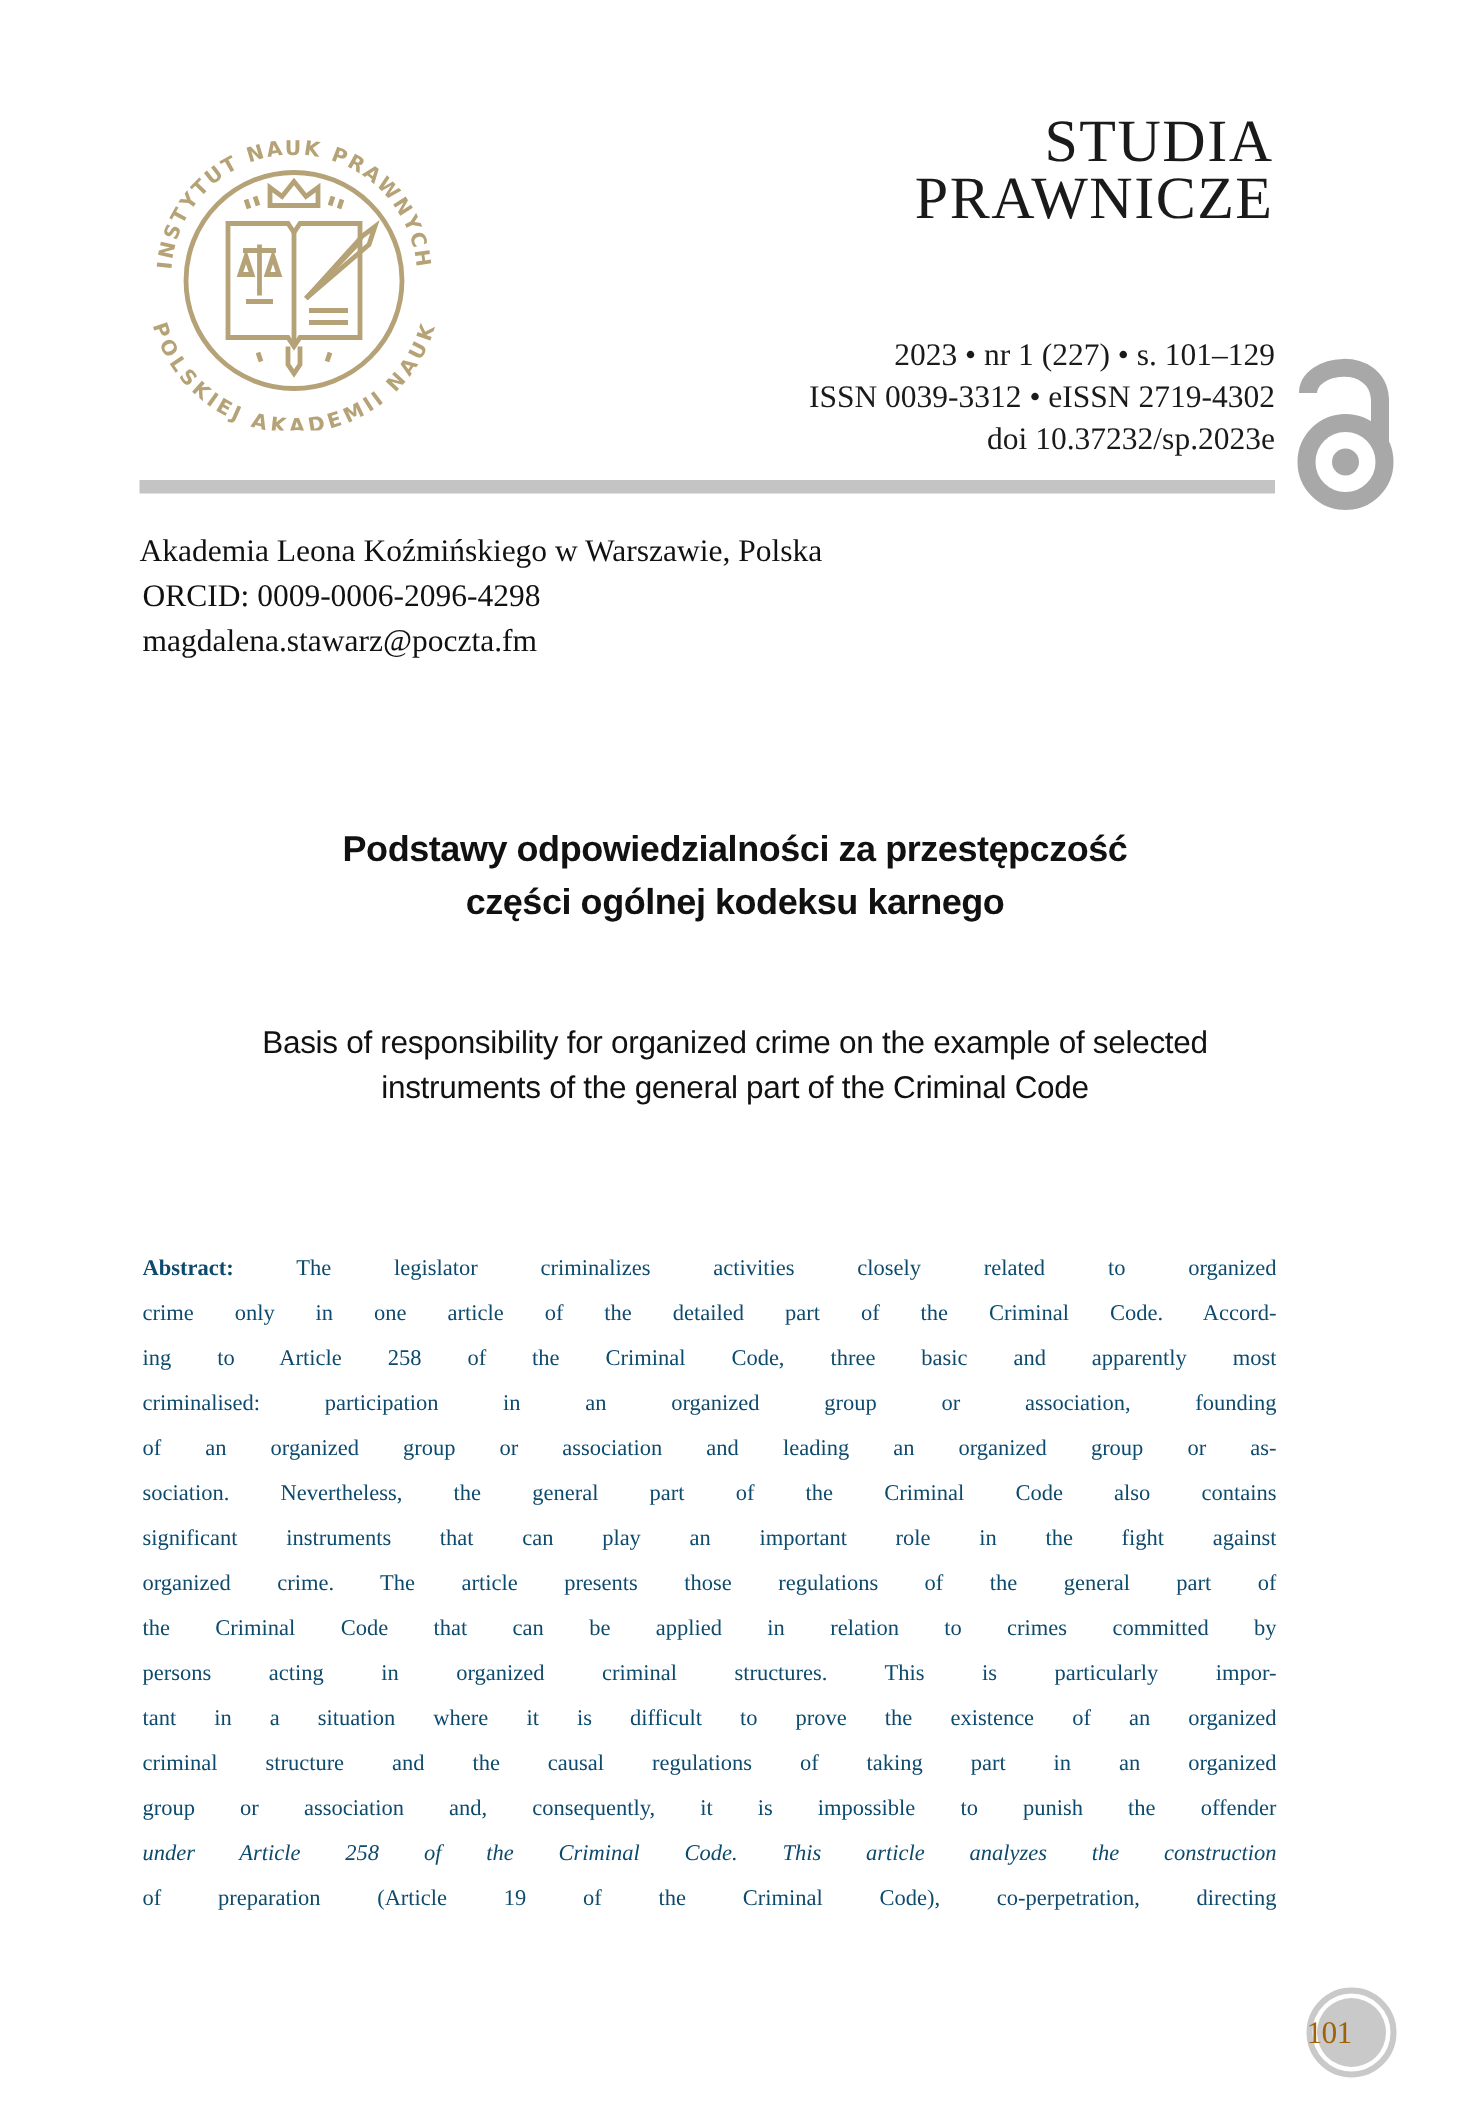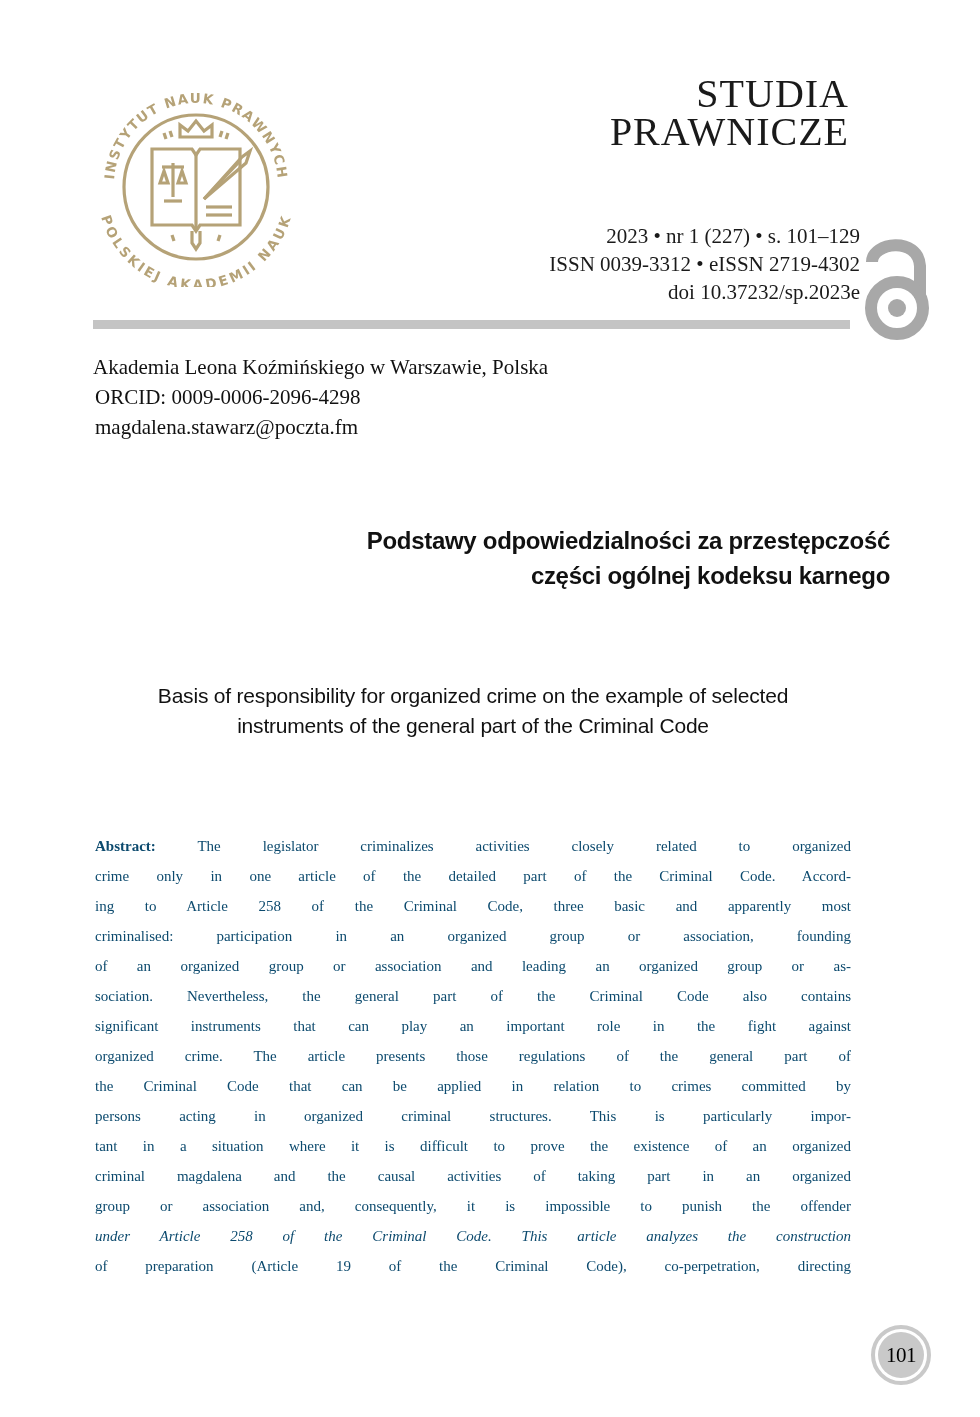--- a/index.html
+++ b/index.html
@@ -1,39 +1,39 @@
 <!DOCTYPE html>
 <html><head>
   <meta charset="utf-8">
   <style>
     html, body { margin: 0; padding: 0; background: #ffffff; }
     body { width: 980px; height: 1417px; position: relative; overflow: hidden; font-family: "Liberation Serif", "DejaVu Serif", serif; color: #111; }
 
     .logo { position: absolute; left: 92px; top: 75px; width: 208px; height: 212px; }
     .journal-title { position: absolute; right: 131px; top: 75px; text-align: right; font-family: "Liberation Serif", serif; font-size: 40px; line-height: 38px; letter-spacing: 1px; color: #1a1a1a; }
     .journal-title div { margin: 0; }
-    .meta { position: absolute; right: 120px; top: 222px; text-align: right; font-family: "Liberation Serif", serif; font-size: 21px; line-height: 28px; color: #1a1a1a; }
+    .meta { position: absolute; right: 130px; top: 222px; text-align: right; font-family: "Liberation Serif", serif; font-size: 21px; line-height: 28px; color: #1a1a1a; }
     .oa-icon { position: absolute; left: 862px; top: 236px; width: 70px; height: 106px; }
     .divider { position: absolute; left: 93px; top: 320px; width: 757px; height: 9px; background: #c4c4c4; }
 
     .author { position: absolute; left: 95px; top: 352px; font-family: "Liberation Serif", serif; font-size: 21px; line-height: 30px; color: #111; }
     .author .name { font-weight: bold; }
     .author .affil { margin-left: -2px; }
 
-    .title-pl { position: absolute; left: 90px; width: 800px; top: 523px; text-align: right; font-family: "Liberation Sans", sans-serif; font-weight: bold; font-size: 24px; line-height: 35px; color: #111; letter-spacing: -0.3px; }
-    .title-en { position: absolute; left: 73px; width: 800px; top: 681px; text-align: center; font-family: "Liberation Sans", sans-serif; font-size: 21px; line-height: 30px; color: #111; letter-spacing: -0.2px; }
+    .title-pl { position: absolute; left: 90px; width: 800px; top: 549px; text-align: center; font-family: "Liberation Sans", sans-serif; font-weight: bold; font-size: 24px; line-height: 35px; color: #111; letter-spacing: -0.3px; }
+    .title-en { position: absolute; left: 90px; width: 800px; top: 681px; text-align: center; font-family: "Liberation Sans", sans-serif; font-size: 21px; line-height: 30px; color: #111; letter-spacing: -0.2px; }
 
     .abstract { position: absolute; left: 95px; width: 756px; top: 831px; font-family: "Liberation Serif", serif; font-size: 15px; line-height: 30px; color: #0c4a6e; text-align: justify; }
     .abstract .line { display: block; text-align: justify; text-align-last: justify; white-space: nowrap; overflow: hidden; }
     .abstract .label { font-weight: bold; }
 
     .page-num { position: absolute; left: 871px; top: 1325px; width: 60px; height: 60px; }
     .page-num .ring { position: absolute; inset: 0; border-radius: 50%; border: 4px solid #c9c9c9; box-sizing: border-box; }
     .page-num .inner { position: absolute; left: 7px; top: 7px; width: 46px; height: 46px; border-radius: 50%; background: #c9c9c9; }
-    .page-num .num { position: absolute; left: 0; top: 17px; width: 60px; text-align: center; font-family: "Liberation Serif", serif; font-size: 21px; line-height: 26px; color: #000000; letter-spacing: -0.5px; }
+    .page-num .num { position: absolute; left: 0; top: 17px; width: 60px; text-align: left; font-family: "Liberation Serif", serif; font-size: 21px; line-height: 26px; color: #a16207; letter-spacing: -0.5px; }
   </style>
 </head>
 <body>
 
 <div class="logo">
   <svg viewBox="0 0 208 212" width="208" height="212">
     <defs>
       <path id="arcTop" d="M 22 110 A 82 82 0 0 1 186 110" fill="none"></path>
       <path id="arcBot" d="M 16 116 A 88 88 0 0 0 192 116" fill="none"></path>
     </defs>
@@ -117,21 +117,21 @@
   <span class="line" style="display: block;">crime only in one article of the detailed part of the Criminal Code. Accord-</span>
   <span class="line" style="display: block;">ing to Article 258 of the Criminal Code, three basic and apparently most</span>
   <span class="line" style="display: block;">criminalised: participation in an organized group or association, founding</span>
   <span class="line" style="display: block;">of an organized group or association and leading an organized group or as-</span>
   <span class="line" style="display: block;">sociation. Nevertheless, the general part of the Criminal Code also contains</span>
   <span class="line" style="display: block;">significant instruments that can play an important role in the fight against</span>
   <span class="line" style="display: block;">organized crime. The article presents those regulations of the general part of</span>
   <span class="line" style="display: block;">the Criminal Code that can be applied in relation to crimes committed by</span>
   <span class="line" style="display: block;">persons acting in organized criminal structures. This is particularly impor-</span>
   <span class="line" style="display: block;">tant in a situation where it is difficult to prove the existence of an organized</span>
-  <span class="line" style="display: block;">criminal magdalena and the causal activities of taking part in an organized</span>
+  <span class="line" style="display: block;">criminal structure and the causal regulations of taking part in an organized</span>
   <span class="line" style="display: block;">group or association and, consequently, it is impossible to punish the offender</span>
   <span class="line" style="display: block; font-style: italic;">under Article 258 of the Criminal Code. This article analyzes the construction</span>
   <span class="line" style="display: block;">of preparation (Article 19 of the Criminal Code), co-perpetration, directing</span>
 </div>
 
 <div class="page-num">
   <div class="ring"></div>
   <div class="inner"></div>
   <div class="num">101</div>
 </div>

